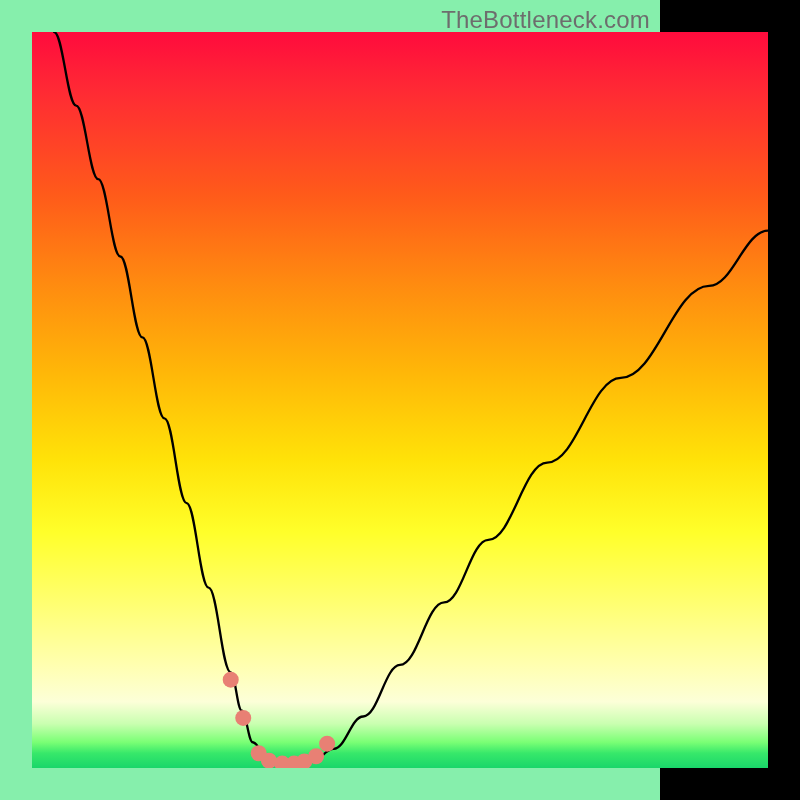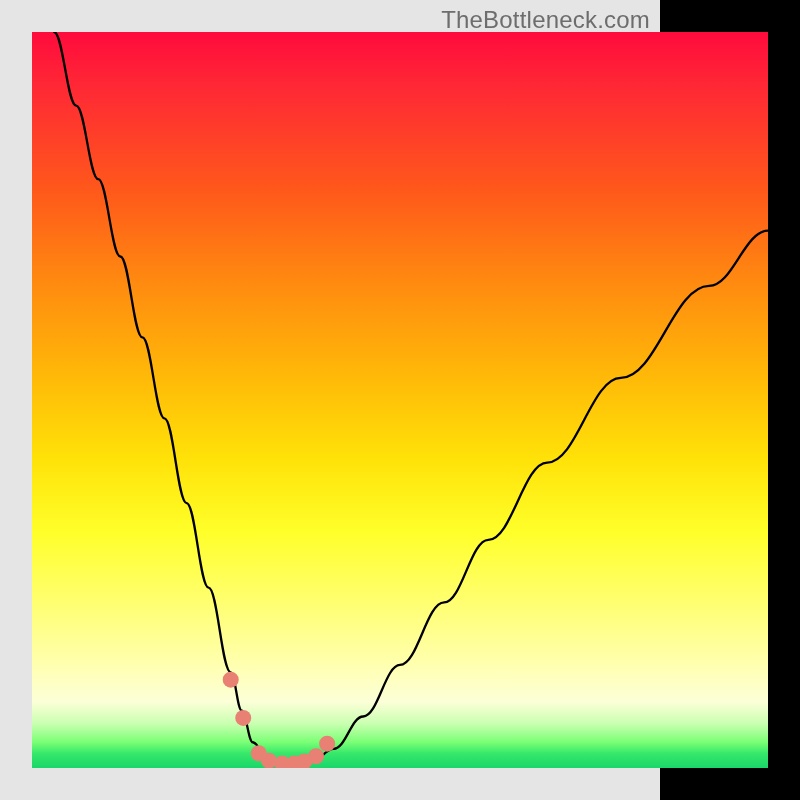--- a/index.html
+++ b/index.html
@@ -8,21 +8,21 @@
     width: 800px;
     height: 800px;
     overflow: hidden;
     background: #000;
     font-family: Arial, Helvetica, sans-serif;
   }
   .frame {
     position: relative;
     width: 660px;
     height: 800px;
-    background: #e5e5e5;
+    background: #86efac;
   }
   .plot-area {
     position: absolute;
     left: 32px;
     top: 32px;
     width: 736px;
     height: 736px;
     background: linear-gradient(
       to bottom,
       #ff0b3d 0%,

